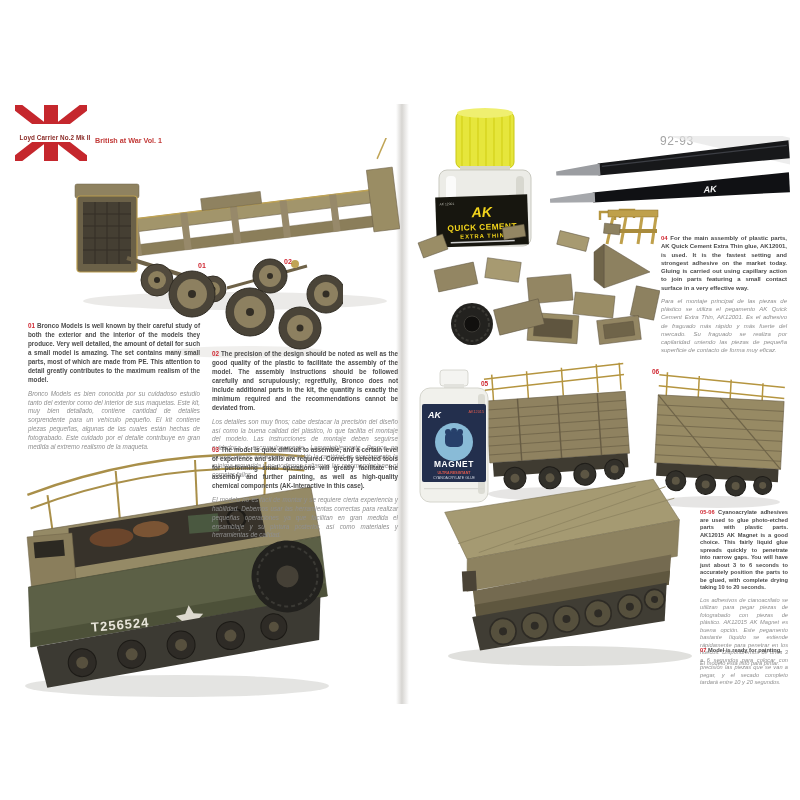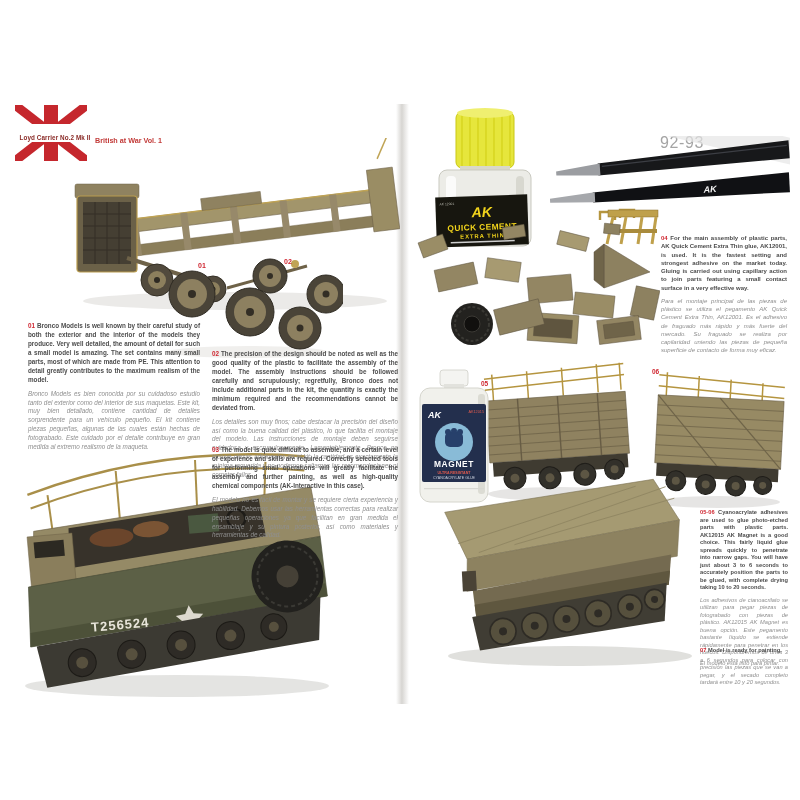--- a/index.html
+++ b/index.html
@@ -3,21 +3,21 @@
 <meta charset="utf-8">
 <style>
   html,body{margin:0;padding:0;background:#ffffff;}
   #canvas{position:relative;width:800px;height:740px;background:#fff;overflow:hidden;
           font-family:"Liberation Sans",sans-serif;padding-left:27px;}
   .abs{position:absolute;}
   
   #book-title{left:19px;top:134px;width:72px;text-align:center;
     font-size:6.3px;font-weight:700;color:#8a2a26;letter-spacing:.1px;white-space:nowrap;}
   #series-title{left:95px;top:136px;font-size:7.2px;font-weight:700;color:#c23a38;white-space:nowrap;}
-  #folio{left:660px;top:134px;font-size:16px;color:#a4a4a4;letter-spacing:.6px;}
+  #folio{left:660px;top:134px;font-size:12px;color:#a4a4a4;letter-spacing:.6px;}
   
   #gutter{left:396px;top:104px;width:13px;height:600px;
     background:linear-gradient(90deg,rgba(0,0,0,0) 0%,rgba(110,104,92,.28) 45%,rgba(0,0,0,0) 100%);}
   
   .col{position:absolute;text-align:justify;}
   .en{font-size:6.3px;line-height:1.42;font-weight:700;color:#4c4c4c;margin:0;}
   .es{font-size:6.3px;line-height:1.42;font-style:italic;color:#8f8f8f;margin:5px 0 0 0;}
   .num{color:#cf2630;font-weight:700;}
   .small .en{font-size:5.7px;line-height:1.32;}
   .small .es{font-size:5.7px;line-height:1.32;}

